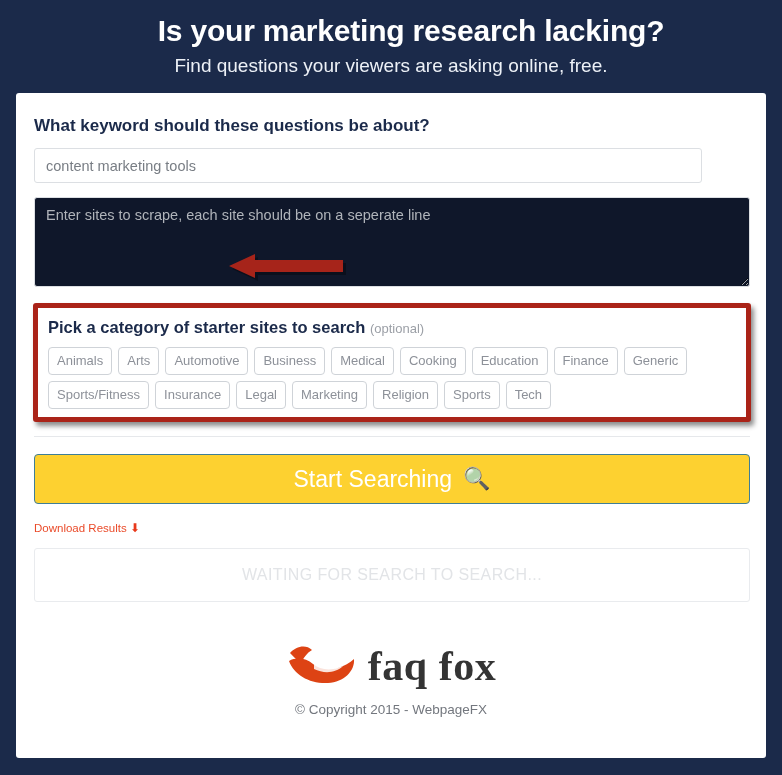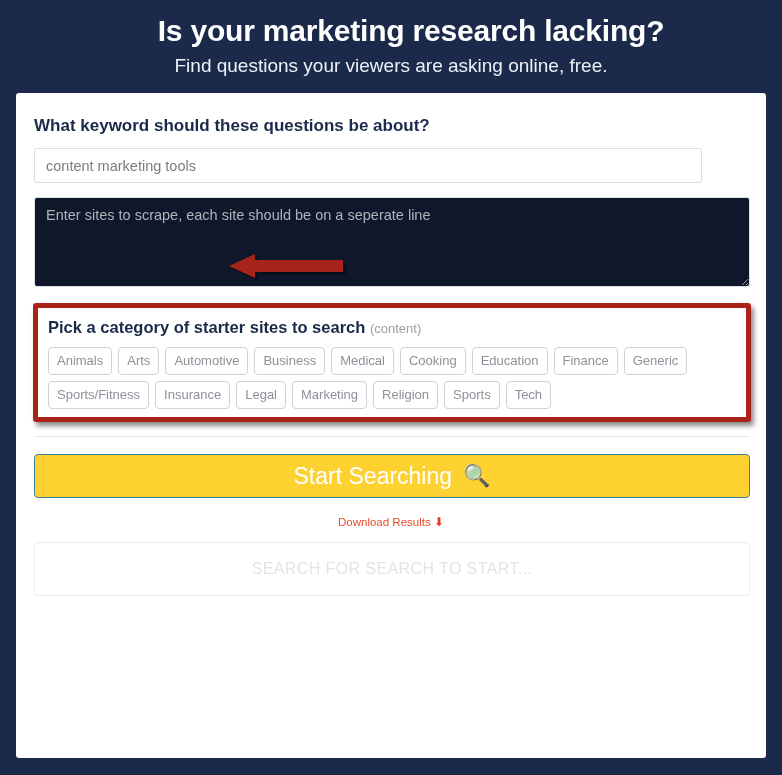--- a/index.html
+++ b/index.html
@@ -147,21 +147,21 @@
     margin-top: 14px;
   }
 
   
   .search-button {
     display: flex;
     align-items: center;
     justify-content: center;
     gap: 11px;
     width: 716px;
-    height: 44px;
+    height: 50px;
     margin-top: 17px;
     background: #fdd130;
     border: 1px solid #3f7e96;
     border-radius: 4px;
     cursor: pointer;
     font-family: "Liberation Sans", sans-serif;
   }
   .search-button-label {
     color: #ffffff;
     font-size: 23px;
@@ -169,21 +169,21 @@
   }
   .search-glyph {
     color: #ffffff;
     font-size: 22px;
     font-weight: bold;
     line-height: 22px;
   }
 
   
   .download-row {
-    text-align: center;
+    text-align: left;
     margin-top: 14px;
   }
   .download-link {
     color: #ea4b2a;
     font-size: 11.5px;
     text-decoration: none;
     cursor: pointer;
     white-space: nowrap;
   }
   .download-arrow { color: #e8391b; font-size: 12px; }
@@ -250,21 +250,21 @@
   <svg class="anno-arrow" viewBox="0 0 120 34">
     <g transform="translate(3,3)">
       <polygon points="0,12 26,0 26,6 114,6 114,18 26,18 26,24" fill="#000000" opacity="0.32"></polygon>
     </g>
     <polygon points="0,12 26,0 26,6 114,6 114,18 26,18 26,24" fill="#a6241a"></polygon>
   </svg>
 
   <div class="category-block">
     <div class="category-heading">
       <span>Pick a category of starter sites to search</span>
-      <span class="optional">(content)</span>
+      <span class="optional">(optional)</span>
     </div>
     <div class="tag-row">
       <span class="tag">Animals</span>
       <span class="tag">Arts</span>
       <span class="tag">Automotive</span>
       <span class="tag">Business</span>
       <span class="tag">Medical</span>
       <span class="tag">Cooking</span>
       <span class="tag">Education</span>
       <span class="tag">Finance</span>
@@ -287,17 +287,29 @@
   </div>
 
   <div class="download-row">
     <span class="download-link">
       <span>Download Results</span>
       <span class="download-arrow">⬇</span>
     </span>
   </div>
 
   <div class="status-box">
-    <span class="status-text">SEARCH FOR SEARCH TO START...</span>
-  </div>
-
+    <span class="status-text">WAITING FOR SEARCH TO SEARCH...</span>
+  </div>
+
+  <div class="footer">
+    <div class="logo-row">
+      <svg width="72" height="44" viewBox="0 0 72 44">
+        <path d="M4 9 C10 2, 20 0, 26 6 C21 9, 17 14, 15 20 C11 16, 7 12, 4 9 Z" fill="#dd4314"></path>
+        <path d="M3 17 C10 13, 20 14, 27 20 C33 25, 42 27, 52 24 C58 22, 64 19, 68 15
+                 C69 27, 58 38, 42 39 C24 40, 8 31, 3 17 Z" fill="#dd4314"></path>
+        <path d="M28 20 C36 25, 47 26, 57 22 C50 29, 38 30, 28 25 Z" fill="#ffffff" opacity="0.85"></path>
+      </svg>
+      <span class="logo-word">faq fox</span>
+    </div>
+    <div class="copyright">© Copyright 2015 - WebpageFX</div>
+  </div>
 
 </div>
 
 </body></html>

